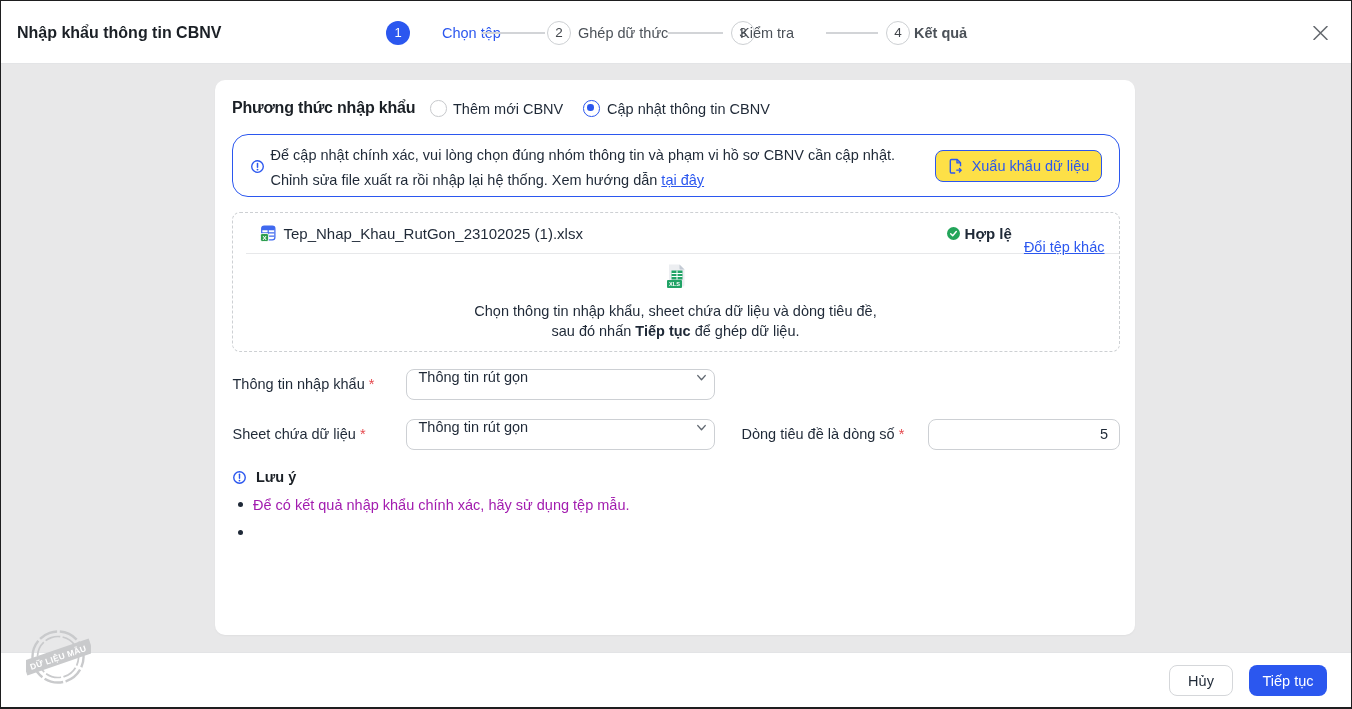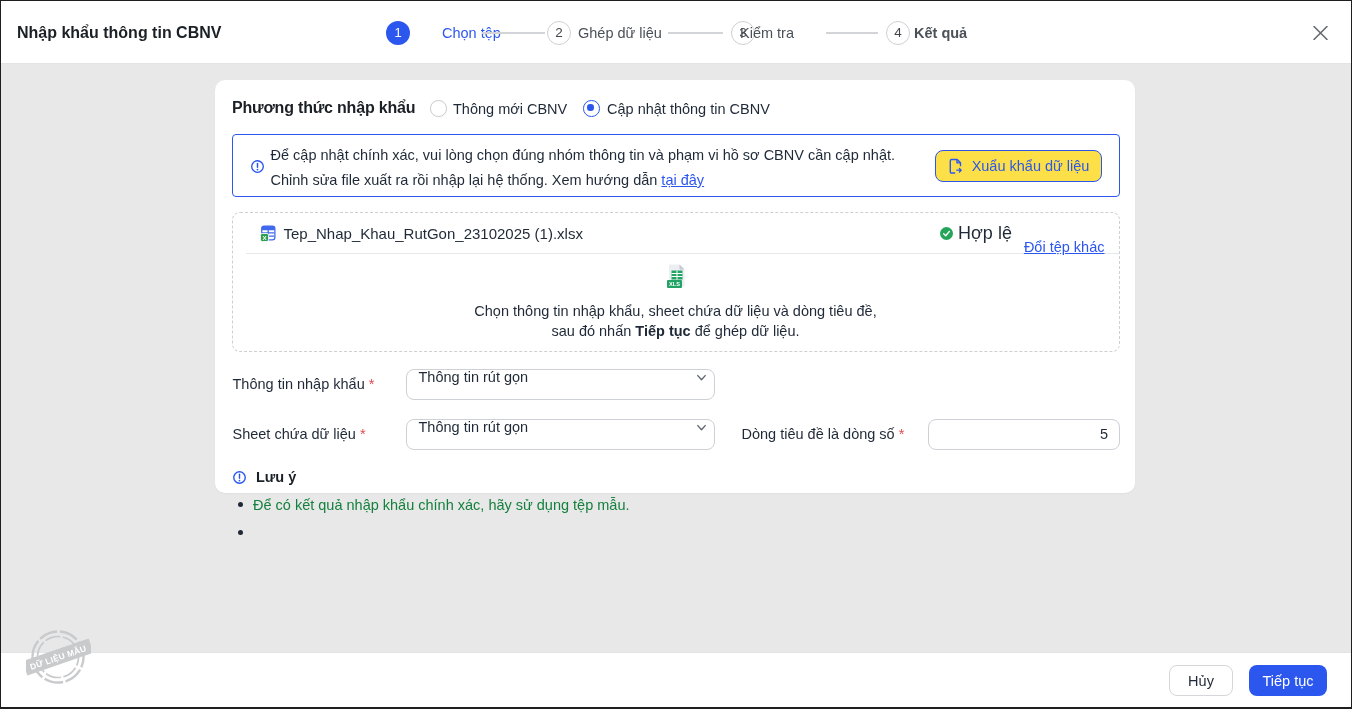--- a/index.html
+++ b/index.html
@@ -14,88 +14,88 @@
 .stp-c { position:absolute; top:21px; width:24px; height:24px; border-radius:50%; text-align:center; line-height:23px; font-size:13px; }
 .stp-c.act { background:#2b57ef; color:#fff; }
 .stp-c.ina { background:#fff; border:1px solid #cdd0d3; color:#43474c; line-height:22px; font-size:13.5px; }
 .stp-t { position:absolute; top:25px; font-size:14.5px; }
 .stp-t.act { color:#2b57ef;margin-left:24px; }
 .stp-t.ina { color:#4b5158; }
 .stp-line { position:absolute; top:32px; height:1.5px; background:#d2d4d7; }
 
 .gray { position:absolute; left:0; top:64px; width:1352px; height:588px; background:#e8e8e9; }
 
-.card { position:absolute; left:215px; top:16px; width:920px; height:413px; background:#fff; border-radius:10px; box-shadow:0 1px 2px rgba(0,0,0,0.04); }
+.card { position:absolute; left:215px; top:16px; width:920px; height:555px; background:#fff; border-radius:10px; box-shadow:0 1px 2px rgba(0,0,0,0.04); }
 .seclbl { position:absolute; left:17px; top:19px; font-size:16px; font-weight:bold; color:#1b2026; letter-spacing:-0.2px; }
 .radio { position:absolute; width:16.5px; height:16.5px; border-radius:50%; top:20px; }
 .radio.off { border:1.2px solid #c7c9cc; background:#fff; }
 .radio.on { border:1.6px solid #2b57ef; background:#fff; }
 .radio.on::after { content:""; position:absolute; left:3.4px; top:3.4px; width:6.5px; height:6.5px; border-radius:50%; background:#2b57ef; }
 .rtxt { position:absolute; top:21px; font-size:14.5px; color:#1f2937; }
 
-.infobox { position:absolute; left:16.5px; top:54px; width:888px; height:63px; border:1px solid #2b57ef; border-radius:4px; }
+.infobox { position:absolute; left:16.5px; top:54px; width:888px; height:63px; border:1px solid #2b57ef; border-radius:16px; }
 .infobox .icon { position:absolute; left:18.5px; top:24.5px; }
 .infobox .txt { position:absolute; left:38px; top:8px; font-size:14.5px; line-height:25px; color:#1f2937; white-space:nowrap; }
 .infobox a.here { color:#2b57ef; }
 .btn-export { position:absolute; right:17px; top:15px; height:32px; width:167px; border:1px solid #2b57ef; border-radius:8px; display:flex; align-items:center; justify-content:center; color:#2b57ef; font-size:14.5px; background:#fde047; }
 .btn-export svg { margin-right:8px; }
 
 .filebox { position:absolute; left:16.5px; top:132px; width:888px; height:140px; border:1px dashed #cdd0d3; border-radius:8px; }
 .file-row { position:absolute; left:13px; top:0; right:0; height:41px; border-bottom:1px solid #e7e8ea; display:flex; align-items:center; padding:0 14px; }
 .file-name { font-size:15px; color:#1f2937; margin-left:8px; }
 .file-right { margin-left:auto; display:flex; align-items:center; }
-.hople { font-weight:normal; font-size:18px; color:#1f2937; margin-left:5px; }
+.hople { font-weight:bold; font-size:15px; color:#1f2937; margin-left:5px; }
 .doitep { font-size:14.5px; color:#2b57ef; text-decoration:underline; margin-left:12px;margin-top:28px; }
 .drop-center { position:absolute; left:0; top:41px; right:0; bottom:0; text-align:center; }
 .drop-center .xls { margin-top:10px; }
 .drop-txt { font-size:14.5px; line-height:20px; color:#1f2937; margin-top:8px; }
 
 .f-label { position:absolute; font-size:14.5px; color:#1f2937; }
 .red { color:#e5484d; }
 .sel { position:absolute; width:309px; height:31px; border:1px solid #cdd0d4; border-radius:8px; background:#fff; font-size:14.5px; color:#1f2937; display:flex; align-items:center; padding:0 6px 14px 12px; }
 .sel .chev { margin-left:auto; }
 .inp { position:absolute; left:713px; width:192px; height:31px; border:1px solid #cdd0d4; border-radius:8px; background:#fff; font-size:14.5px; color:#1f2937; display:flex; align-items:center; justify-content:flex-end; padding:0 11px; }
 
 .luuy-b { position:absolute; left:41px; font-size:14.5px; font-weight:bold; color:#1b2026; }
-.bullet { position:absolute; left:38px; font-size:14.5px; color:#15803d; }
+.bullet { position:absolute; left:38px; font-size:14.5px; color:#a21caf; }
 .bdot { position:absolute; left:23px; width:5px; height:5px; border-radius:50%; background:#1f2937; }
 
 .ftr { position:absolute; left:0; top:652px; width:1352px; height:57px; background:#fff; border-top:1px solid #e3e4e6; }
 .btn { position:absolute; top:12px; height:31px; border-radius:8px; font-size:14.5px; display:flex; align-items:center; justify-content:center; }
 .btn-huy { left:1169px; width:64px; background:#fff; border:1px solid #d5d7da; color:#1f2937; }
 .btn-next { left:1249px; width:78px; background:#2b57ef; color:#fff; }
 
 .stamp { position:absolute; left:26px; top:629px; width:65px; height:56px; }
 </style>
 </head>
 <body>
 
 <div class="hdr">
   <div class="hdr-title">Nhập khẩu thông tin CBNV</div>
   <div class="stp-c act" style="left:386px;">1</div>
     <div class="stp-t act" style="left:418px;">Chọn tệp</div>
   <div class="stp-line" style="left:482px; width:63px;"></div>
   <div class="stp-c ina" style="left:547px;">2</div>
-    <div class="stp-t ina" style="left:578px;">Ghép dữ liệu</div>
+    <div class="stp-t ina" style="left:578px;">Ghép dữ thức</div>
   <div class="stp-line" style="left:668px; width:55px;"></div>
   <div class="stp-c ina" style="left:731px;">3</div>
     <div class="stp-t ina" style="left:740px;">Kiểm tra</div>
   <div class="stp-line" style="left:826px; width:52px;"></div>
   <div class="stp-c ina" style="left:886px;">4</div>
     <div class="stp-t ina" style="left:914px;font-weight:bold;">Kết quả</div>
   <svg class="abs" style="left:1313px; top:26px;" width="15" height="14" viewBox="0 0 15 14">
       <path d="M1 0.5 L14 13.5 M14 0.5 L1 13.5" stroke="#64686e" stroke-width="1.5" stroke-linecap="round"></path>
     </svg>
 </div>
 
 <div class="gray">
   <div class="card">
     <div class="seclbl">Phương thức nhập khẩu</div>
     <div class="radio off" style="left:215px;"></div>
-      <div class="rtxt" style="left:238px;">Thông mới CBNV</div>
+      <div class="rtxt" style="left:238px;">Thêm mới CBNV</div>
     <div class="radio on" style="left:368px;"></div>
       <div class="rtxt" style="left:392px;">Cập nhật thông tin CBNV</div>
 
     <div class="infobox">
       <svg class="icon" width="13" height="13" viewBox="0 0 13 13">
           <circle cx="6.5" cy="6.5" r="5.8" fill="none" stroke="#2b57ef" stroke-width="1.35"></circle>
           <path d="M6.5 3.4 L6.5 7.3" stroke="#2b57ef" stroke-width="1.5" stroke-linecap="round"></path>
           <circle cx="6.5" cy="9.6" r="0.95" fill="#2b57ef"></circle>
         </svg>
       <div class="txt">Để cập nhật chính xác, vui lòng chọn đúng nhóm thông tin và phạm vi hồ sơ CBNV cần cập nhật.<br>Chỉnh sửa file xuất ra rồi nhập lại hệ thống. Xem hướng dẫn <a class="here" href="#">tại đây</a></div>

